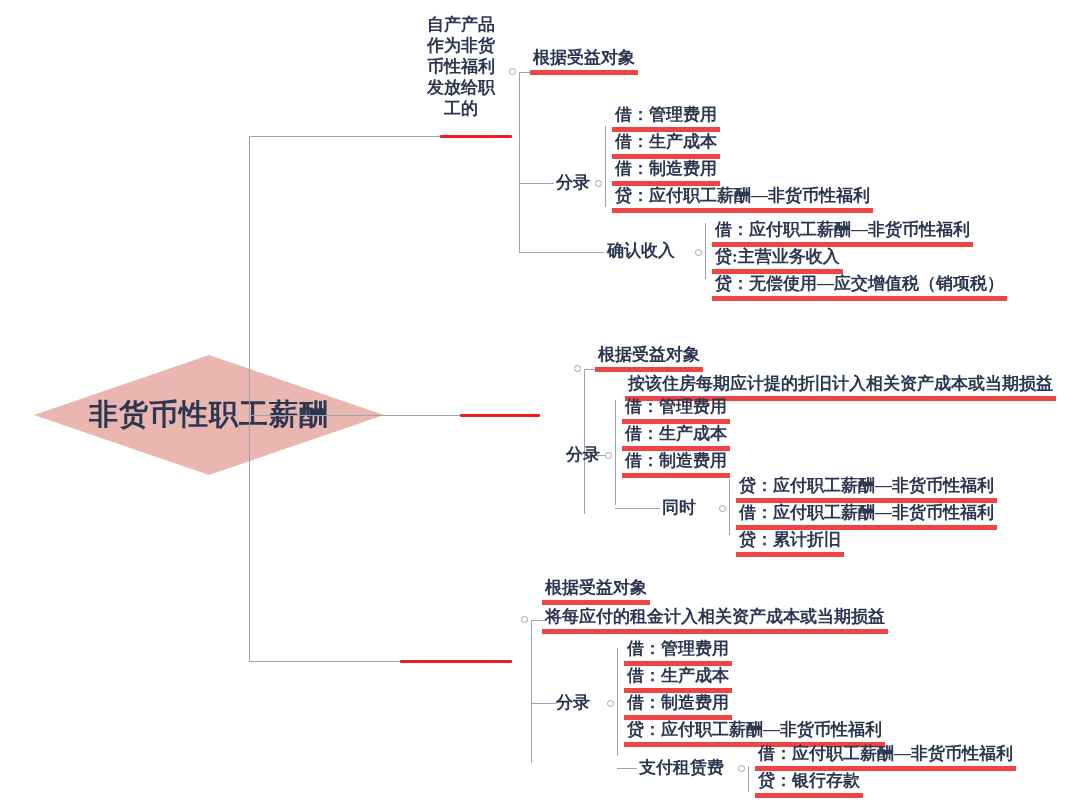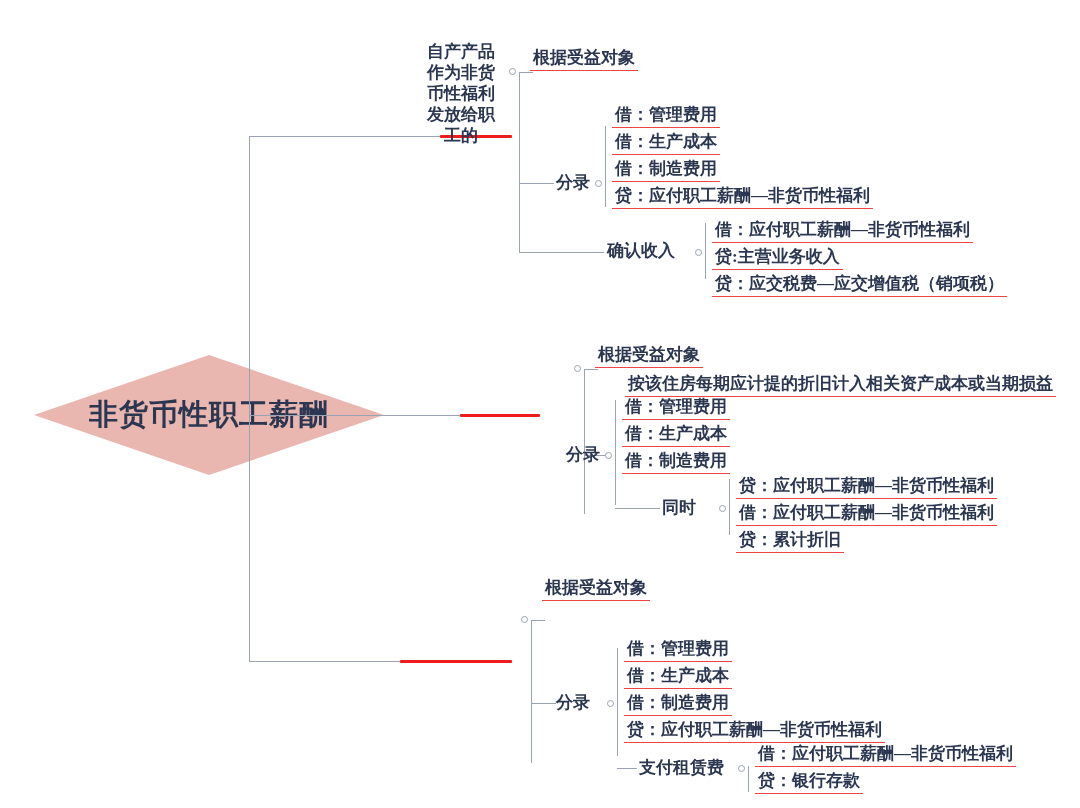--- a/index.html
+++ b/index.html
@@ -30,42 +30,42 @@
   .node-circle{
     position:absolute;width:7px;height:7px;border:1px solid #9aa3b4;
     border-radius:50%;background:#ffffff;box-sizing:border-box;
   }
 
   
   .txt{
     position:absolute;font-size:17px;line-height:21px;color:#2b3650;
     white-space:nowrap;font-weight:700;
   }
-  .txt.underlined{border-bottom:1px solid #ef4444;padding:0 3px 2px 3px;}
+  .txt.underlined{border-bottom:5px solid #ef4444;padding:0 3px 2px 3px;}
   .txt.plain{padding:0 3px 2px 3px;}
   .branch-title{
     position:absolute;font-size:17px;line-height:21px;font-weight:700;
     color:#2b3650;text-align:center;white-space:pre-line;
   }
 </style>
 </head>
 <body>
 
 <div id="canvas">
 
   <div class="diamond-wrap">
     <div class="diamond-shape"></div>
     <div class="diamond-label">非货币性职工薪酬</div>
   </div>
 
   <div class="vline" style="left:249px;top:136px;height:525px;"></div>
 
   <div class="hline" style="left:249px;top:136px;width:260px;"></div>
   <div class="redline" style="left:440px;top:135px;width:72px;"></div>
-  <div class="branch-title" style="left:411px;top:14px;width:100px;margin-top:27px;">自产产品
+  <div class="branch-title" style="left:411px;top:14px;width:100px;">自产产品
 作为非货
 币性福利
 发放给职
 工的</div>
 
   <div class="node-circle" style="left:509px;top:68px;"></div>
   <div class="vline" style="left:519px;top:72px;height:180px;"></div>
 
   <div class="hline" style="left:519px;top:72px;width:14px;"></div>
   <div class="txt underlined" style="left:530px;top:47px;">根据受益对象</div>
@@ -80,21 +80,21 @@
   <div class="txt underlined" style="left:612px;top:158px;">借：制造费用</div>
   <div class="txt underlined" style="left:612px;top:185px;">贷：应付职工薪酬—非货币性福利</div>
 
   <div class="hline" style="left:519px;top:252px;width:85px;"></div>
   <div class="txt plain" style="left:604px;top:240px;">确认收入</div>
   <div class="node-circle" style="left:695px;top:249px;"></div>
   <div class="vline" style="left:705px;top:223px;height:56px;"></div>
 
   <div class="txt underlined" style="left:712px;top:219px;">借：应付职工薪酬—非货币性福利</div>
   <div class="txt underlined" style="left:712px;top:246px;">贷:主营业务收入</div>
-  <div class="txt underlined" style="left:712px;top:273px;">贷：应交税费—应交增值税（销项税）</div>
+  <div class="txt underlined" style="left:712px;top:273px;">贷：无偿使用—应交增值税（销项税）</div>
 
   <div class="hline" style="left:249px;top:415px;width:215px;"></div>
   <div class="redline" style="left:460px;top:414px;width:80px;"></div>
 
   <div class="node-circle" style="left:574px;top:365px;"></div>
   <div class="vline" style="left:584px;top:369px;height:145px;"></div>
 
   <div class="hline" style="left:584px;top:369px;width:14px;"></div>
   <div class="txt underlined" style="left:595px;top:344px;">根据受益对象</div>
   <div class="txt underlined" style="left:625px;top:373px;">按该住房每期应计提的折旧计入相关资产成本或当期损益</div>
@@ -118,20 +118,21 @@
   <div class="txt underlined" style="left:736px;top:529px;">贷：累计折旧</div>
 
   <div class="hline" style="left:249px;top:661px;width:262px;"></div>
   <div class="redline" style="left:400px;top:660px;width:112px;"></div>
 
   <div class="node-circle" style="left:521px;top:616px;"></div>
   <div class="vline" style="left:531px;top:620px;height:143px;"></div>
 
   <div class="hline" style="left:531px;top:620px;width:14px;"></div>
   <div class="txt underlined" style="left:542px;top:577px;">根据受益对象</div>
+  <div class="txt underlined" style="left:542px;top:606px;">将每应付的租金计入相关资产成本或当期损益</div>
 
   <div class="hline" style="left:531px;top:703px;width:25px;"></div>
   <div class="txt plain" style="left:553px;top:692px;">分录</div>
   <div class="node-circle" style="left:607px;top:700px;"></div>
   <div class="vline" style="left:617px;top:648px;height:108px;"></div>
 
   <div class="txt underlined" style="left:624px;top:638px;">借：管理费用</div>
   <div class="txt underlined" style="left:624px;top:665px;">借：生产成本</div>
   <div class="txt underlined" style="left:624px;top:692px;">借：制造费用</div>
   <div class="txt underlined" style="left:624px;top:719px;">贷：应付职工薪酬—非货币性福利</div>

